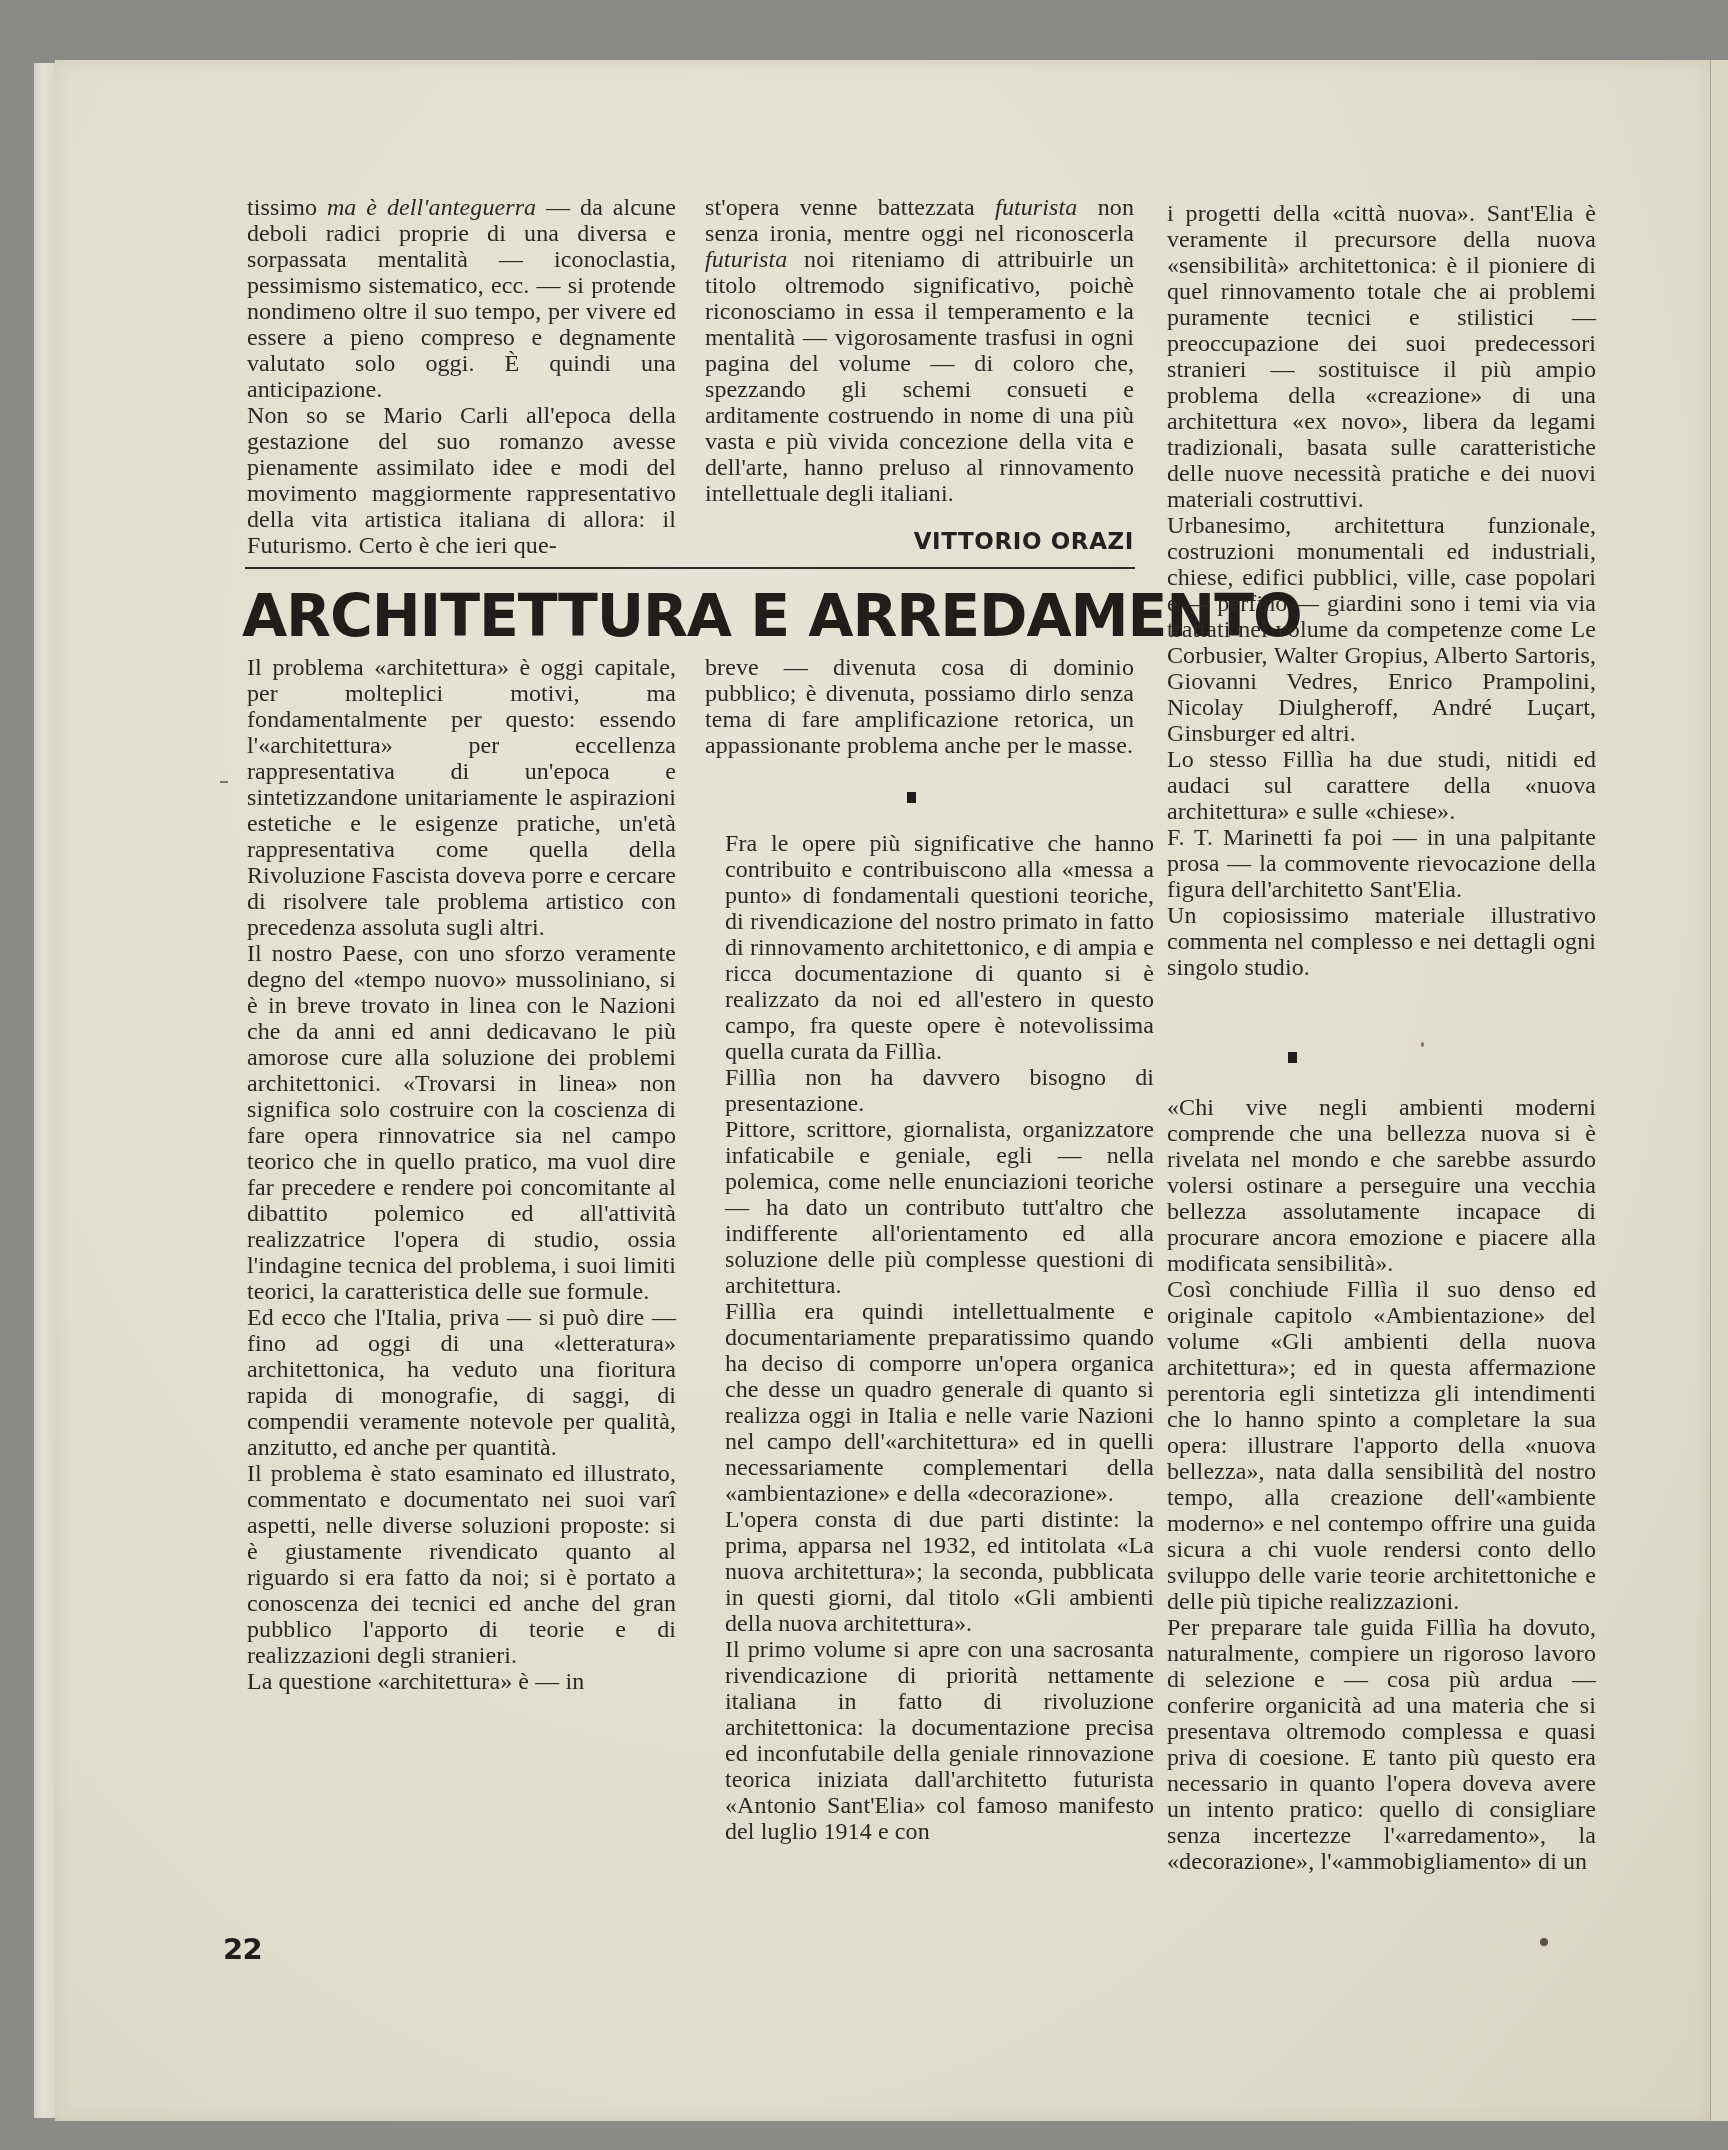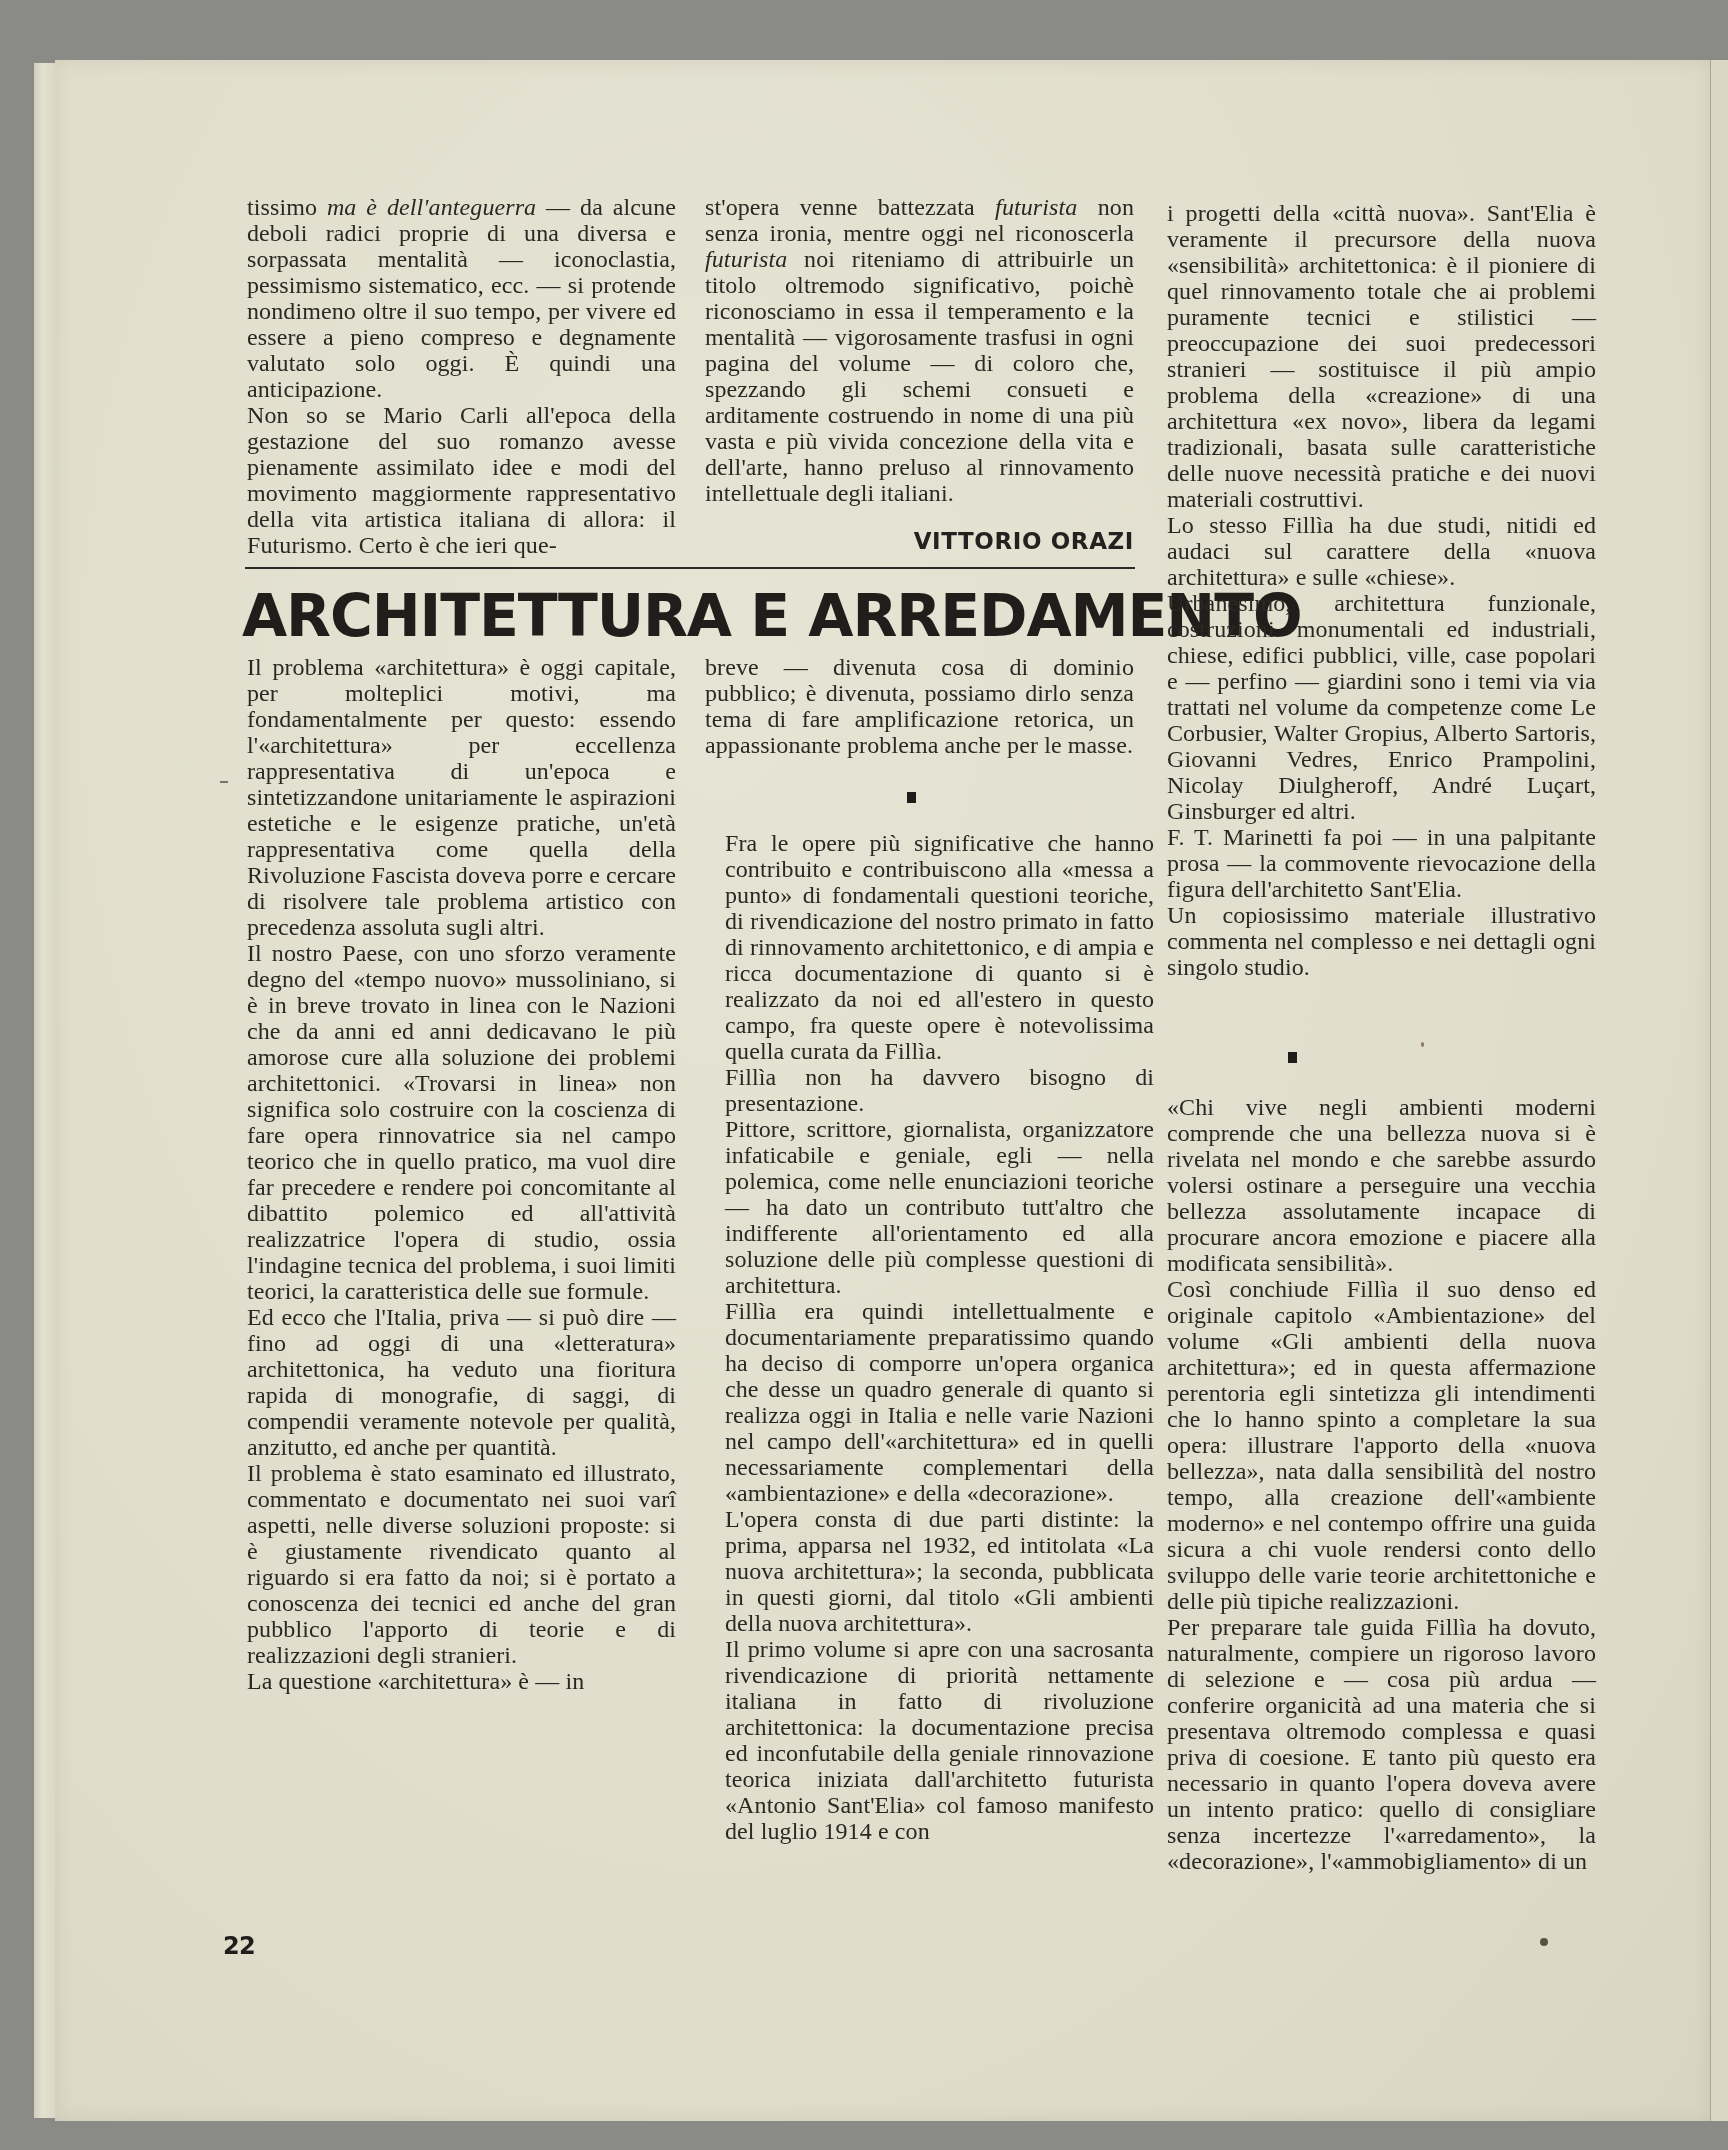--- a/index.html
+++ b/index.html
@@ -58,21 +58,21 @@
     white-space: nowrap; transform: scaleX(0.99); transform-origin: left;
   }
   .square {
     position: absolute; width: 9px; height: 11.4px; background: #1e1d1a;
   }
   .sq1 { left: 907px; top: 792px; }
   .sq2 { left: 1288px; top: 1052px; }
   .page-number {
     position: absolute; left: 223px; top: 1932px;
     font-family: "DejaVu Sans", "Liberation Sans", sans-serif; font-weight: 700;
-    font-size: 24px; color: #1f1e1b; letter-spacing: -0.6px;
+    font-size: 29px; color: #1f1e1b; letter-spacing: -0.6px;
   }
   .speck { position: absolute; border-radius: 50%; background: #5a5044; }
 </style>
 </head>
 <body>
 
 <div class="page-edge-left"></div>
 <div class="page"></div>
 <div class="next-page"></div>
 
@@ -109,22 +109,22 @@
   <p>Fra le opere più significative che hanno contribuito e contribuiscono alla «messa a punto» di fondamentali questioni teoriche, di rivendicazione del nostro primato in fatto di rinnovamento architettonico, e di ampia e ricca documentazione di quanto si è realizzato da noi ed all'estero in questo campo, fra queste opere è notevolissima quella curata da Fillìa.</p>
   <p>Fillìa non ha davvero bisogno di presentazione.</p>
   <p>Pittore, scrittore, giornalista, organizzatore infaticabile e geniale, egli — nella polemica, come nelle enunciazioni teoriche — ha dato un contributo tutt'altro che indifferente all'orientamento ed alla soluzione delle più complesse questioni di architettura.</p>
   <p>Fillìa era quindi intellettualmente e documentariamente preparatissimo quando ha deciso di comporre un'opera organica che desse un quadro generale di quanto si realizza oggi in Italia e nelle varie Nazioni nel campo dell'«architettura» ed in quelli necessariamente complementari della «ambientazione» e della «decorazione».</p>
   <p>L'opera consta di due parti distinte: la prima, apparsa nel 1932, ed intitolata «La nuova architettura»; la seconda, pubblicata in questi giorni, dal titolo «Gli ambienti della nuova architettura».</p>
   <p>Il primo volume si apre con una sacrosanta rivendicazione di priorità nettamente italiana in fatto di rivoluzione architettonica: la documentazione precisa ed inconfutabile della geniale rinnovazione teorica iniziata dall'architetto futurista «Antonio Sant'Elia» col famoso manifesto del luglio 1914 e con</p>
 </div>
 
 <div class="col col3 top3">
   <p>i progetti della «città nuova». Sant'Elia è veramente il precursore della nuova «sensibilità» architettonica: è il pioniere di quel rinnovamento totale che ai problemi puramente tecnici e stilistici — preoccupazione dei suoi predecessori stranieri — sostituisce il più ampio problema della «creazione» di una architettura «ex novo», libera da legami tradizionali, basata sulle caratteristiche delle nuove necessità pratiche e dei nuovi materiali costruttivi.</p>
+  <p>Urbanesimo, architettura funzionale, costruzioni monumentali ed industriali, chiese, edifici pubblici, ville, case popolari e — perfino — giardini sono i temi via via trattati nel volume da competenze come Le Corbusier, Walter Gropius, Alberto Sartoris, Giovanni Vedres, Enrico Prampolini, Nicolay Diulgheroff, André Luçart, Ginsburger ed altri.</p>
   <p>Lo stesso Fillìa ha due studi, nitidi ed audaci sul carattere della «nuova architettura» e sulle «chiese».</p>
-  <p>Urbanesimo, architettura funzionale, costruzioni monumentali ed industriali, chiese, edifici pubblici, ville, case popolari e — perfino — giardini sono i temi via via trattati nel volume da competenze come Le Corbusier, Walter Gropius, Alberto Sartoris, Giovanni Vedres, Enrico Prampolini, Nicolay Diulgheroff, André Luçart, Ginsburger ed altri.</p>
   <p>F. T. Marinetti fa poi — in una palpitante prosa — la commovente rievocazione della figura dell'architetto Sant'Elia.</p>
   <p>Un copiosissimo materiale illustrativo commenta nel complesso e nei dettagli ogni singolo studio.</p>
 </div>
 
 <div class="square sq2"></div>
 
 <div class="col col3 art3b">
   <p>«Chi vive negli ambienti moderni comprende che una bellezza nuova si è rivelata nel mondo e che sarebbe assurdo volersi ostinare a perseguire una vecchia bellezza assolutamente incapace di procurare ancora emozione e piacere alla modificata sensibilità».</p>
   <p>Così conchiude Fillìa il suo denso ed originale capitolo «Ambientazione» del volume «Gli ambienti della nuova architettura»; ed in questa affermazione perentoria egli sintetizza gli intendimenti che lo hanno spinto a completare la sua opera: illustrare l'apporto della «nuova bellezza», nata dalla sensibilità del nostro tempo, alla creazione dell'«ambiente moderno» e nel contempo offrire una guida sicura a chi vuole rendersi conto dello sviluppo delle varie teorie architettoniche e delle più tipiche realizzazioni.</p>
   <p>Per preparare tale guida Fillìa ha dovuto, naturalmente, compiere un rigoroso lavoro di selezione e — cosa più ardua — conferire organicità ad una materia che si presentava oltremodo complessa e quasi priva di coesione. E tanto più questo era necessario in quanto l'opera doveva avere un intento pratico: quello di consigliare senza incertezze l'«arredamento», la «decorazione», l'«ammobigliamento» di un</p>

